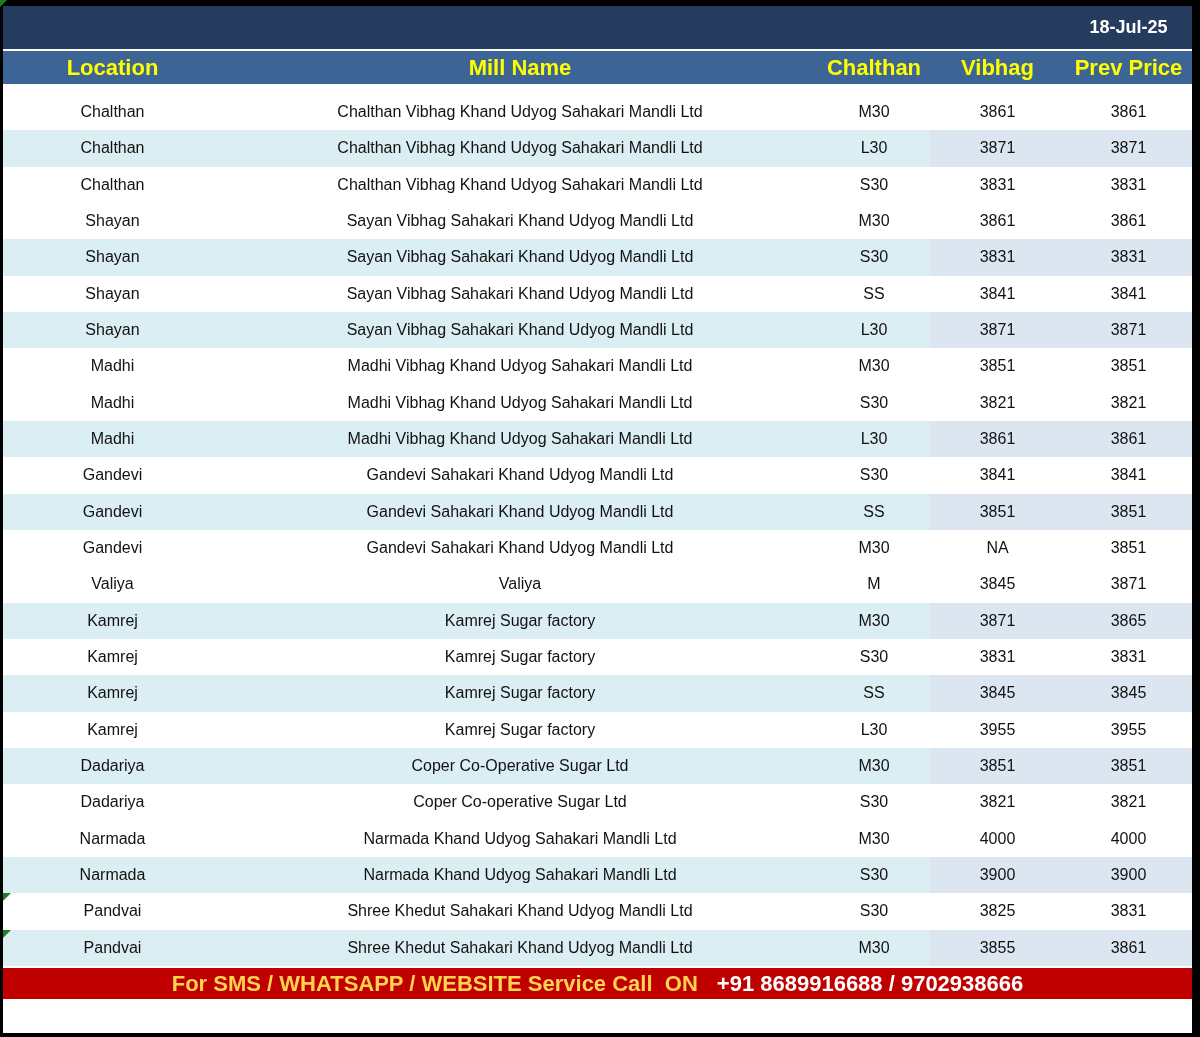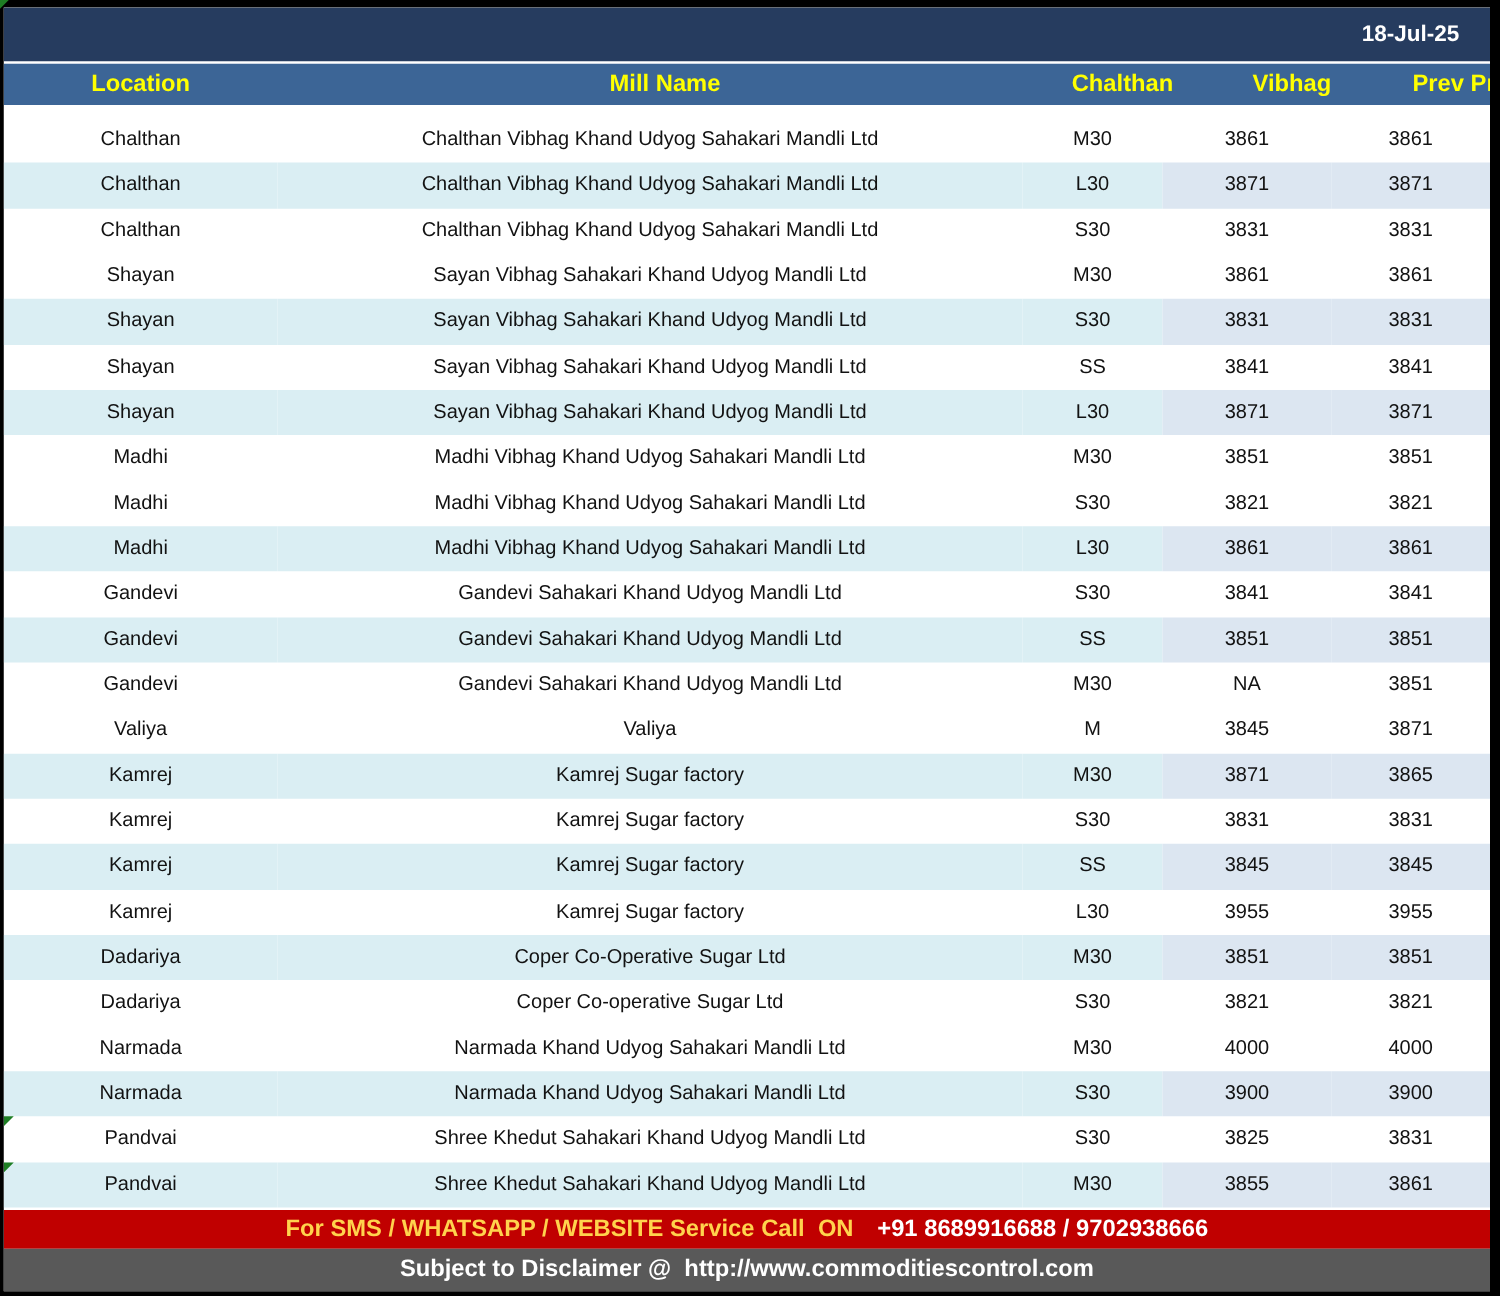--- a/index.html
+++ b/index.html
@@ -4,30 +4,30 @@
 <style>
   html,body{margin:0;padding:0;background:#888;}
   .page{position:relative;width:1200px;height:1037px;background:#000;box-sizing:border-box;
         padding:6px 8px 4px 3px;font-family:"Liberation Sans",sans-serif;}
   .inner{width:1189px;height:1027px;background:#fff;display:flex;flex-direction:column;overflow:hidden;}
   .title-bar{height:43px;background:#263C5F;margin-bottom:2px;position:relative;display:flex;align-items:center;flex:0 0 auto;}
   .title-text{flex:1;margin-right:127px;text-align:center;color:#fff;font-size:25px;font-weight:bold;letter-spacing:.2px;}
   .date-box{position:absolute;right:0;top:0;height:100%;width:127px;display:flex;align-items:center;justify-content:center;
             color:#fff;font-size:18px;font-weight:bold;}
   .grid-cols{display:grid;grid-template-columns:219px 596px 112px 135px 127px;}
-  .thead{height:33px;background:#3C6596;align-items:center;color:#FFFF00;font-weight:bold;font-size:19px;text-align:center;flex:0 0 auto;gap:12px;}
+  .thead{height:33px;background:#3C6596;align-items:center;color:#FFFF00;font-weight:bold;font-size:22px;text-align:center;flex:0 0 auto;}
   .tbody{height:872px;margin-top:10px;display:flex;flex-direction:column;flex:0 0 auto;}
   .tr{flex:1;align-items:stretch;font-size:16px;color:#121212;position:relative;}
   .td{display:flex;align-items:center;justify-content:center;height:100%;overflow:hidden;}
   .tr.stripe .td{background:#DAEEF3;}
   .tr.stripe .c-price,.tr.stripe .c-prev{background:#DCE6F1;}
   .flag-tri{position:absolute;left:0;top:0;width:0;height:0;border-top:8px solid #1E7E24;border-right:8px solid transparent;z-index:3;}
   .corner-flag{position:absolute;left:0;top:0;width:0;height:0;border-top:7px solid #1E7E24;border-right:7px solid transparent;z-index:5;}
   .footer-red{height:31px;margin-top:2px;background:#C00000;display:flex;align-items:center;justify-content:center;
-              font-size:19px;font-weight:bold;white-space:pre;flex:0 0 auto;}
+              font-size:22px;font-weight:bold;white-space:pre;flex:0 0 auto;}
   .service-label{color:#FFD34D;}
   .service-numbers{color:#fff;margin-left:19px;}
   .footer-gray{height:34px;background:#595959;display:flex;align-items:center;justify-content:center;
                color:#fff;font-size:19px;font-weight:bold;white-space:pre;flex:0 0 auto;}
 </style>
 </head>
 <body>
 
 <div class="page">
   <span class="corner-flag"></span>
@@ -218,18 +218,15 @@
         <span class="td c-prev">3861</span>
       </div>
 
     </div>
 
     <div class="footer-red">
       <span class="service-label">For SMS / WHATSAPP / WEBSITE Service Call  ON</span>
       <span class="service-numbers">+91 8689916688 / 9702938666</span>
     </div>
 
-    <div class="footer-gray">
-      <span>Subject to Disclaimer @  http://www.commoditiescontrol.com</span>
-    </div>
 
   </div>
 </div>
 
 </body></html>

